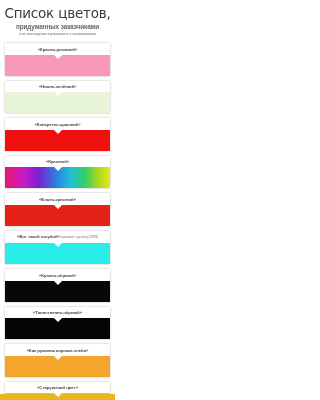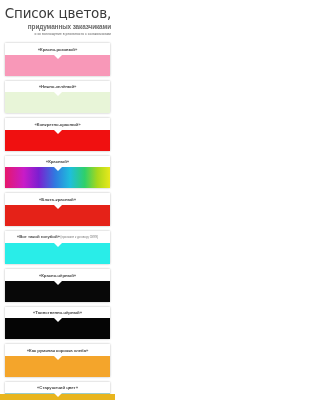--- a/index.html
+++ b/index.html
@@ -20,21 +20,21 @@
     height: 400px;
     background: #ffffff;
     position: relative;
     box-sizing: border-box;
     overflow: hidden;
   }
 
   
   .header {
     padding: 7px 4px 4px 4px;
-    text-align: right;
+    text-align: center;
   }
   .title {
     font-size: 13.5px;
     line-height: 13px;
     font-weight: 400;
     color: #3b3b3b;
     letter-spacing: -0.2px;
     margin: 0 0 3px 0;
     font-family: "DejaVu Sans", sans-serif;
   }

